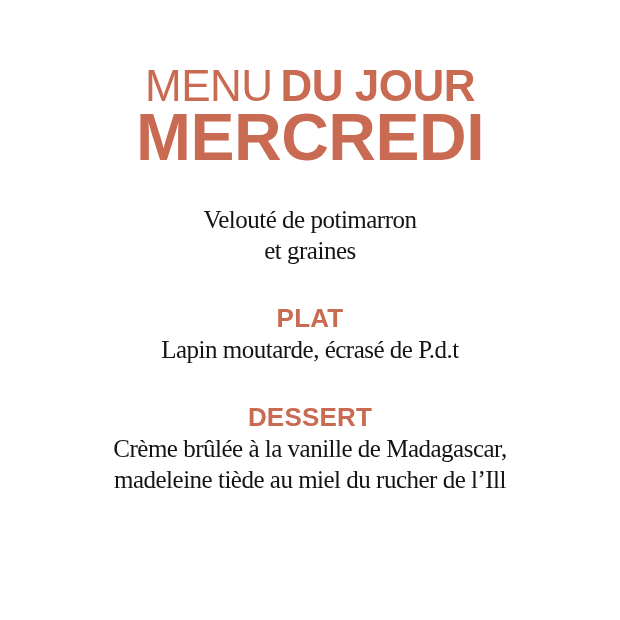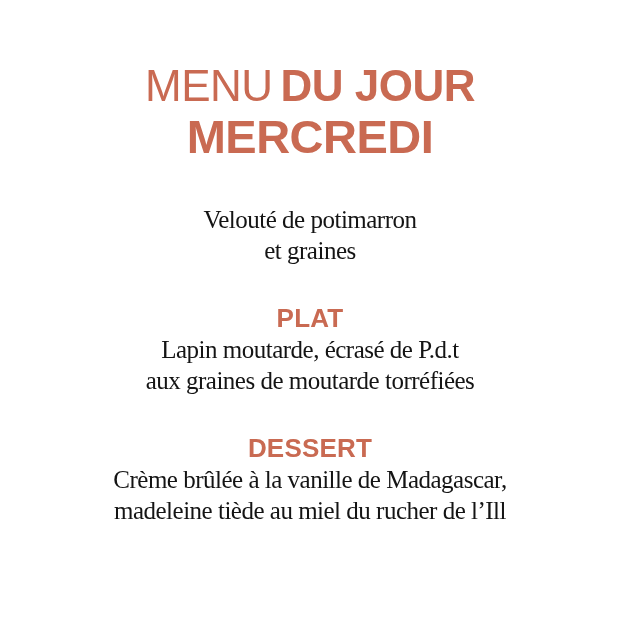--- a/index.html
+++ b/index.html
@@ -25,21 +25,21 @@
   .title-line {
     font-size: 44px;
     line-height: 41px;
     letter-spacing: -0.5px;
     color: var(--accent);
     white-space: nowrap;
   }
   .title-light { font-weight: 400; text-align: center; }
   .title-bold  { font-weight: 700; margin-left: 0.18em; }
   .day-line {
-    font-size: 47px;
+    font-size: 66px;
     line-height: 62px;
     font-weight: 700;
     letter-spacing: -0.5px;
     color: var(--accent);
     white-space: nowrap;
   }
   .section { margin-top: 36px; }
   .section:first-of-type { margin-top: 42px; }
   .course-heading {
     font-size: 26px;
@@ -68,21 +68,20 @@
   <div class="day-line">MERCREDI</div>
 
   <div class="section">
     <p class="dish-line">Velouté de potimarron</p>
     <p class="dish-line">et graines</p>
   </div>
 
   <div class="section">
     <h2 class="course-heading">PLAT</h2>
     <p class="dish-line">Lapin moutarde, écrasé de P.d.t</p>
-    <p class="dish-line">aux graines de moutarde torréfiées</p>
   </div>
 
   <div class="section">
     <h2 class="course-heading">DESSERT</h2>
     <p class="dish-line">Crème brûlée à la vanille de Madagascar,</p>
     <p class="dish-line">madeleine tiède au miel du rucher de l’Ill</p>
   </div>
 
 </div>
 

